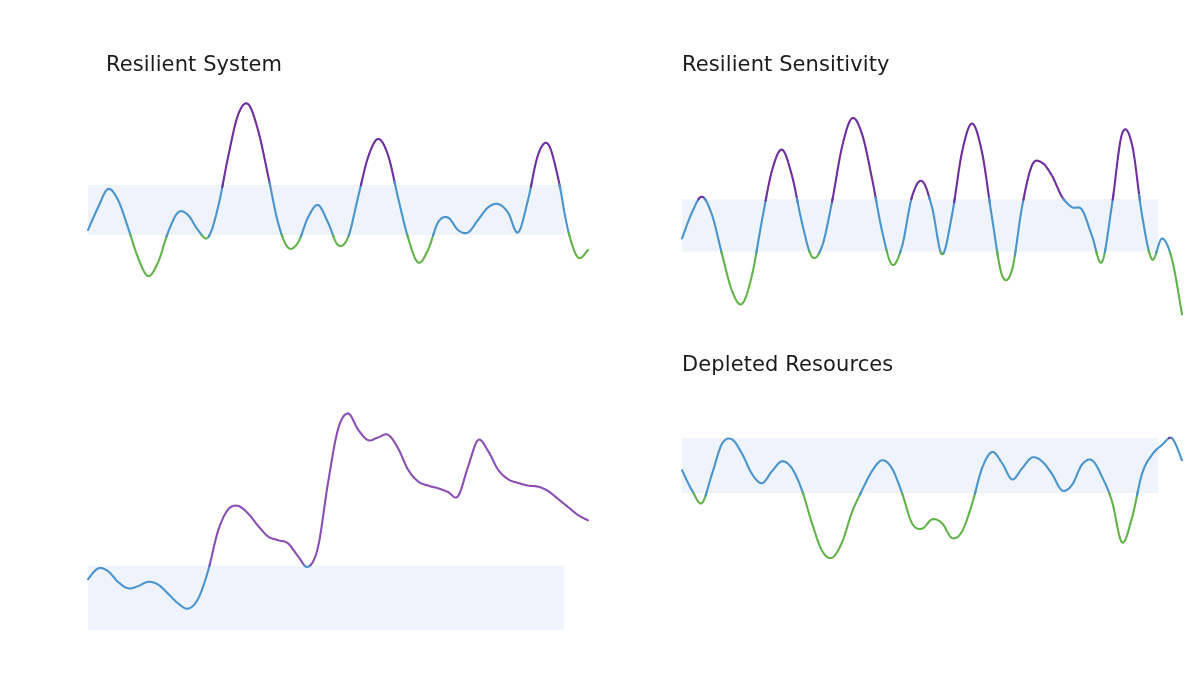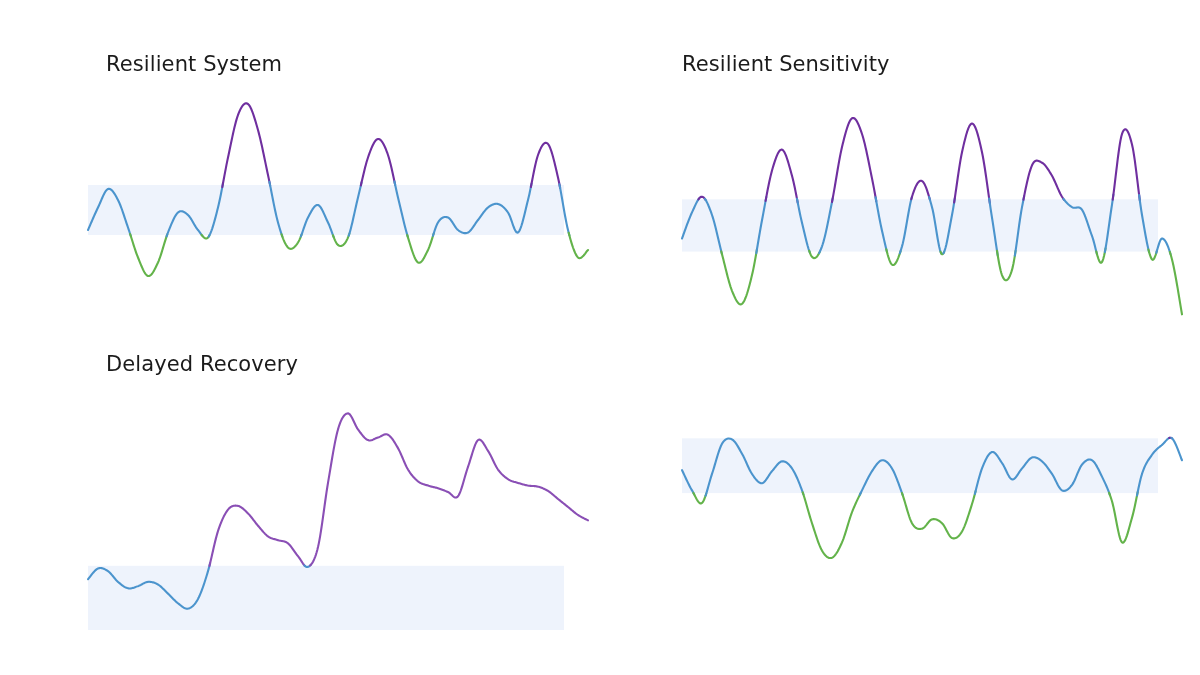--- a/index.html
+++ b/index.html
@@ -85,31 +85,31 @@
         <path class="trace" stroke="#4b94cd" d="M422.86 152.09 L423.57 148.22 L424.29 143.94 L425.00 139.34 L425.71 134.49 L426.43 129.47 L427.14 124.36 L427.86 119.24 L428.57 114.18 L429.29 109.25 L430.00 104.55 L430.71 99.72 L431.43 94.44"></path>
         <path class="trace" stroke="#6f2f9f" d="M430.71 99.72 L431.43 94.44 L432.14 88.83 L432.86 82.97 L433.57 76.99 L434.29 70.96 L435.00 65.01 L435.71 59.24 L436.43 53.74 L437.14 48.62 L437.86 43.98 L438.57 39.92 L439.29 36.55 L440.00 33.98 L440.71 32.09 L441.43 30.69 L442.14 29.77 L442.86 29.31 L443.57 29.27 L444.29 29.63 L445.00 30.38 L445.71 31.49 L446.43 32.94 L447.14 34.70 L447.86 36.75 L448.57 39.08 L449.29 41.64 L450.00 44.43 L450.71 47.68 L451.43 51.59 L452.14 56.05 L452.86 60.97 L453.57 66.27 L454.29 71.84 L455.00 77.59 L455.71 83.43 L456.43 89.26 L457.14 94.99 L457.86 100.52"></path>
         <path class="trace" stroke="#4b94cd" d="M457.14 94.99 L457.86 100.52 L458.57 105.76 L459.29 110.62 L460.00 115.00 L460.71 119.13 L461.43 123.29 L462.14 127.43 L462.86 131.50 L463.57 135.48 L464.29 139.30 L465.00 142.93 L465.71 146.33 L466.43 149.46 L467.14 152.26"></path>
         <path class="trace" stroke="#63b34a" d="M466.43 149.46 L467.14 152.26 L467.86 154.70 L468.57 156.74 L469.29 158.33 L470.00 159.43 L470.71 159.85 L471.43 159.51 L472.14 158.52 L472.86 157.00 L473.57 155.07 L474.29 152.85 L475.00 150.45"></path>
         <path class="trace" stroke="#4b94cd" d="M474.29 152.85 L475.00 150.45 L475.71 147.99 L476.43 145.58 L477.14 143.35 L477.86 141.42 L478.57 139.89 L479.29 138.88 L480.00 138.52 L480.71 138.65 L481.43 139.02 L482.14 139.62 L482.86 140.46 L483.57 141.51 L484.29 142.77 L485.00 144.24 L485.71 145.90 L486.43 147.74 L487.14 149.76 L487.86 151.95 L488.57 154.30"></path>
         <path class="trace" stroke="#63b34a" d="M487.86 151.95 L488.57 154.30 L489.29 156.79 L490.00 159.43 L490.74 162.44 L491.52 165.97 L492.32 169.94 L493.15 174.24 L493.98 178.78 L494.81 183.46 L495.63 188.18 L496.41 192.85 L497.17 197.37 L497.87 201.65 L498.52 205.57 L499.10 209.06 L499.59 212.01 L500.00 214.32"></path>
       </svg>
   </div>
 
   <div class="panel" style="left:0px;top:338px;width:600px;height:337px;">
-    <div class="panel-title" style="left:70px;top:14px;">Delayed Recovery</div>
     <svg class="plot" style="left:52px;top:62px;" width="500" height="230" viewBox="0 0 500 230">
         <rect class="band" x="0" y="165.81395348837208" width="476" height="64.18604651162792" fill="#eef3fc"></rect>
         <path class="trace" stroke="#4b94cd" d="M0.00 179.19 L0.41 178.72 L0.90 178.10 L1.48 177.36 L2.13 176.52 L2.83 175.61 L3.59 174.65 L4.38 173.67 L5.19 172.70 L6.02 171.76 L6.85 170.88 L7.68 170.09 L8.48 169.41 L9.26 168.87 L10.00 168.49 L10.71 168.25 L11.43 168.10 L12.14 168.03 L12.86 168.04 L13.57 168.13 L14.29 168.28 L15.00 168.49 L15.71 168.75 L16.43 169.07 L17.14 169.42 L17.86 169.82 L18.57 170.24 L19.29 170.69 L20.00 171.16 L20.71 171.69 L21.43 172.31 L22.14 173.00 L22.86 173.76 L23.57 174.57 L24.29 175.41 L25.00 176.28 L25.71 177.15 L26.43 178.03 L27.14 178.88 L27.86 179.71 L28.57 180.49 L29.29 181.21 L30.00 181.86 L30.71 182.47 L31.43 183.08 L32.14 183.67 L32.86 184.26 L33.57 184.82 L34.29 185.36 L35.00 185.87 L35.71 186.35 L36.43 186.79 L37.14 187.19 L37.86 187.55 L38.57 187.85 L39.29 188.09 L40.00 188.28 L40.71 188.39 L41.43 188.44 L42.14 188.43 L42.86 188.35 L43.57 188.23 L44.29 188.07 L45.00 187.88 L45.71 187.66 L46.43 187.41 L47.14 187.16 L47.86 186.89 L48.57 186.63 L49.29 186.38 L50.00 186.14 L50.71 185.88 L51.43 185.58 L52.14 185.24 L52.86 184.87 L53.57 184.48 L54.29 184.09 L55.00 183.70 L55.71 183.32 L56.43 182.96 L57.14 182.64 L57.86 182.36 L58.57 182.13 L59.29 181.96 L60.00 181.86 L60.71 181.82 L61.43 181.82 L62.14 181.86 L62.86 181.93 L63.57 182.04 L64.29 182.18 L65.00 182.36 L65.71 182.57 L66.43 182.82 L67.14 183.10 L67.86 183.41 L68.57 183.76 L69.29 184.13 L70.00 184.53 L70.71 184.99 L71.43 185.49 L72.14 186.05 L72.86 186.65 L73.57 187.29 L74.29 187.95 L75.00 188.65 L75.71 189.36 L76.43 190.08 L77.14 190.80 L77.86 191.53 L78.57 192.24 L79.29 192.95 L80.00 193.63 L80.71 194.31 L81.43 195.01 L82.14 195.73 L82.86 196.46 L83.57 197.20 L84.29 197.94 L85.00 198.68 L85.71 199.40 L86.43 200.11 L87.14 200.80 L87.86 201.47 L88.57 202.10 L89.29 202.70 L90.00 203.26 L90.71 203.81 L91.43 204.38 L92.14 204.96 L92.86 205.53 L93.57 206.10 L94.29 206.63 L95.00 207.13 L95.71 207.58 L96.43 207.98 L97.14 208.29 L97.86 208.53 L98.57 208.66 L99.29 208.69 L100.00 208.60 L100.71 208.42 L101.43 208.17 L102.14 207.86 L102.86 207.48 L103.57 207.02 L104.29 206.48 L105.00 205.86 L105.71 205.16 L106.43 204.37 L107.14 203.49 L107.86 202.51 L108.57 201.44 L109.29 200.26 L110.00 198.98 L110.71 197.58 L111.43 196.07 L112.14 194.44 L112.86 192.71 L113.57 190.89 L114.29 188.97 L115.00 186.98 L115.71 184.90 L116.43 182.75 L117.14 180.54 L117.86 178.26 L118.57 175.94 L119.29 173.57 L120.00 171.16 L120.71 168.63 L121.43 165.91 L122.14 163.04"></path>
         <path class="trace" stroke="#8a4fb5" d="M121.43 165.91 L122.14 163.04 L122.86 160.05 L123.57 156.98 L124.29 153.85 L125.00 150.70 L125.71 147.57 L126.43 144.50 L127.14 141.50 L127.86 138.63 L128.57 135.90 L129.29 133.36 L130.00 131.05 L130.71 128.90 L131.43 126.85 L132.14 124.91 L132.86 123.05 L133.57 121.30 L134.29 119.64 L135.00 118.08 L135.71 116.60 L136.43 115.22 L137.14 113.93 L137.86 112.73 L138.57 111.62 L139.29 110.59 L140.00 109.65 L140.71 108.81 L141.43 108.09 L142.14 107.48 L142.86 106.97 L143.57 106.55 L144.29 106.22 L145.00 105.97 L145.71 105.80 L146.43 105.69 L147.14 105.64 L147.86 105.65 L148.57 105.70 L149.29 105.79 L150.00 105.91 L150.71 106.08 L151.43 106.35 L152.14 106.68 L152.86 107.09 L153.57 107.56 L154.29 108.08 L155.00 108.65 L155.71 109.26 L156.43 109.91 L157.14 110.58 L157.86 111.27 L158.57 111.97 L159.29 112.69 L160.00 113.40 L160.71 114.13 L161.43 114.91 L162.14 115.74 L162.86 116.61 L163.57 117.50 L164.29 118.42 L165.00 119.35 L165.71 120.28 L166.43 121.23 L167.14 122.16 L167.86 123.08 L168.57 123.98 L169.29 124.86 L170.00 125.70 L170.71 126.53 L171.43 127.37 L172.14 128.22 L172.86 129.07 L173.57 129.92 L174.29 130.76 L175.00 131.58 L175.71 132.38 L176.43 133.15 L177.14 133.89 L177.86 134.59 L178.57 135.25 L179.29 135.85 L180.00 136.40 L180.71 136.88 L181.43 137.30 L182.14 137.67 L182.86 137.99 L183.57 138.27 L184.29 138.51 L185.00 138.74 L185.71 138.94 L186.43 139.13 L187.14 139.31 L187.86 139.50 L188.57 139.69 L189.29 139.91 L190.00 140.14 L190.71 140.36 L191.43 140.54 L192.14 140.69 L192.86 140.81 L193.57 140.93 L194.29 141.05 L195.00 141.18 L195.71 141.33 L196.43 141.51 L197.14 141.75 L197.86 142.03 L198.57 142.39 L199.29 142.82 L200.00 143.35 L200.71 143.97 L201.43 144.70 L202.14 145.50 L202.86 146.38 L203.57 147.31 L204.29 148.29 L205.00 149.30 L205.71 150.33 L206.43 151.36 L207.14 152.39 L207.86 153.40 L208.57 154.38 L209.29 155.31 L210.00 156.19 L210.71 157.09 L211.43 158.09 L212.14 159.17 L212.86 160.29 L213.57 161.41 L214.29 162.52 L215.00 163.57 L215.71 164.54 L216.43 165.40 L217.14 166.11"></path>
         <path class="trace" stroke="#4b94cd" d="M216.43 165.40 L217.14 166.11 L217.86 166.65 L218.57 166.97 L219.29 167.06 L220.00 166.88 L220.71 166.51 L221.43 166.04 L222.14 165.46 L222.86 164.75"></path>
         <path class="trace" stroke="#8a4fb5" d="M222.14 165.46 L222.86 164.75 L223.57 163.89 L224.29 162.87 L225.00 161.67 L225.71 160.28 L226.43 158.69 L227.14 156.87 L227.86 154.82 L228.57 152.52 L229.29 149.95 L230.00 147.09 L230.71 143.85 L231.43 140.16 L232.14 136.08 L232.86 131.68 L233.57 127.01 L234.29 122.13 L235.00 117.11 L235.71 112.00 L236.43 106.86 L237.14 101.76 L237.86 96.75 L238.57 91.90 L239.29 87.27 L240.00 82.91 L240.71 78.67 L241.43 74.38 L242.14 70.06 L242.86 65.75 L243.57 61.48 L244.29 57.27 L245.00 53.15 L245.71 49.16 L246.43 45.32 L247.14 41.66 L247.86 38.21 L248.57 35.00 L249.29 32.06 L250.00 29.42 L250.71 27.04 L251.43 24.88 L252.14 22.92 L252.86 21.17 L253.57 19.61 L254.29 18.24 L255.00 17.05 L255.71 16.04 L256.43 15.20 L257.14 14.53 L257.86 14.01 L258.57 13.65 L259.29 13.44 L260.00 13.37 L260.71 13.54 L261.43 14.03 L262.14 14.78 L262.86 15.77 L263.57 16.95 L264.29 18.28 L265.00 19.72 L265.71 21.23 L266.43 22.77 L267.14 24.29 L267.86 25.75 L268.57 27.13 L269.29 28.36 L270.00 29.42 L270.71 30.38 L271.43 31.34 L272.14 32.31 L272.86 33.25 L273.57 34.18 L274.29 35.08 L275.00 35.94 L275.71 36.75 L276.43 37.50 L277.14 38.19 L277.86 38.80 L278.57 39.34 L279.29 39.78 L280.00 40.12 L280.71 40.34 L281.43 40.44 L282.14 40.43 L282.86 40.33 L283.57 40.15 L284.29 39.91 L285.00 39.61 L285.71 39.29 L286.43 38.95 L287.14 38.60 L287.86 38.26 L288.57 37.94 L289.29 37.66 L290.00 37.44 L290.71 37.21 L291.43 36.92 L292.14 36.58 L292.86 36.21 L293.57 35.83 L294.29 35.45 L295.00 35.10 L295.71 34.79 L296.43 34.54 L297.14 34.36 L297.86 34.28 L298.57 34.31 L299.29 34.46 L300.00 34.77 L300.71 35.21 L301.43 35.77 L302.14 36.43 L302.86 37.18 L303.57 38.03 L304.29 38.95 L305.00 39.95 L305.71 41.01 L306.43 42.11 L307.14 43.27 L307.86 44.45 L308.57 45.67 L309.29 46.90 L310.00 48.14 L310.71 49.44 L311.43 50.86 L312.14 52.37 L312.86 53.95 L313.57 55.58 L314.29 57.25 L315.00 58.94 L315.71 60.62 L316.43 62.28 L317.14 63.89 L317.86 65.44 L318.57 66.91 L319.29 68.28 L320.00 69.53 L320.71 70.69 L321.43 71.79 L322.14 72.83 L322.86 73.82 L323.57 74.76 L324.29 75.64 L325.00 76.49 L325.71 77.29 L326.43 78.05 L327.14 78.77 L327.86 79.45 L328.57 80.10 L329.29 80.72 L330.00 81.30 L330.71 81.84 L331.43 82.32 L332.14 82.74 L332.86 83.12 L333.57 83.45 L334.29 83.74 L335.00 84.01 L335.71 84.25 L336.43 84.48 L337.14 84.69 L337.86 84.91 L338.57 85.12 L339.29 85.34 L340.00 85.58 L340.71 85.82 L341.43 86.04 L342.14 86.24 L342.86 86.43 L343.57 86.61 L344.29 86.78 L345.00 86.95 L345.71 87.12 L346.43 87.29 L347.14 87.46 L347.86 87.64 L348.57 87.83 L349.29 88.04 L350.00 88.26 L350.71 88.49 L351.43 88.73 L352.14 88.98 L352.86 89.23 L353.57 89.49 L354.29 89.76 L355.00 90.03 L355.71 90.30 L356.43 90.58 L357.14 90.86 L357.86 91.14 L358.57 91.43 L359.29 91.71 L360.00 92.00 L360.71 92.37 L361.43 92.88 L362.14 93.49 L362.86 94.17 L363.57 94.87 L364.29 95.56 L365.00 96.21 L365.71 96.77 L366.43 97.22 L367.14 97.50 L367.86 97.58 L368.57 97.43 L369.29 97.01 L370.00 96.28 L370.71 95.21 L371.43 93.82 L372.14 92.16 L372.86 90.25 L373.57 88.15 L374.29 85.89 L375.00 83.51 L375.71 81.05 L376.43 78.55 L377.14 76.05 L377.86 73.60 L378.57 71.22 L379.29 68.96 L380.00 66.86 L380.71 64.78 L381.43 62.57 L382.14 60.28 L382.86 57.93 L383.57 55.58 L384.29 53.25 L385.00 50.98 L385.71 48.82 L386.43 46.80 L387.14 44.95 L387.86 43.32 L388.57 41.95 L389.29 40.87 L390.00 40.12 L390.71 39.71 L391.43 39.61 L392.14 39.79 L392.86 40.21 L393.57 40.84 L394.29 41.66 L395.00 42.62 L395.71 43.70 L396.43 44.87 L397.14 46.08 L397.86 47.32 L398.57 48.54 L399.29 49.71 L400.00 50.81 L400.71 51.93 L401.43 53.15 L402.14 54.46 L402.86 55.84 L403.57 57.28 L404.29 58.75 L405.00 60.24 L405.71 61.73 L406.43 63.19 L407.14 64.61 L407.86 65.98 L408.57 67.27 L409.29 68.46 L410.00 69.53 L410.71 70.52 L411.43 71.44 L412.14 72.31 L412.86 73.12 L413.57 73.89 L414.29 74.61 L415.00 75.28 L415.71 75.93 L416.43 76.53 L417.14 77.11 L417.86 77.65 L418.57 78.18 L419.29 78.68 L420.00 79.16 L420.71 79.61 L421.43 80.02 L422.14 80.37 L422.86 80.69 L423.57 80.98 L424.29 81.24 L425.00 81.47 L425.71 81.69 L426.43 81.89 L427.14 82.09 L427.86 82.28 L428.57 82.48 L429.29 82.69 L430.00 82.91 L430.71 83.13 L431.43 83.36 L432.14 83.58 L432.86 83.80 L433.57 84.01 L434.29 84.21 L435.00 84.41 L435.71 84.60 L436.43 84.79 L437.14 84.97 L437.86 85.13 L438.57 85.29 L439.29 85.44 L440.00 85.58 L440.71 85.70 L441.43 85.79 L442.14 85.86 L442.86 85.91 L443.57 85.95 L444.29 85.98 L445.00 86.02 L445.71 86.05 L446.43 86.10 L447.14 86.16 L447.86 86.24 L448.57 86.34 L449.29 86.48 L450.00 86.65 L450.71 86.85 L451.43 87.06 L452.14 87.29 L452.86 87.53 L453.57 87.79 L454.29 88.06 L455.00 88.36 L455.71 88.67 L456.43 88.99 L457.14 89.34 L457.86 89.71 L458.57 90.09 L459.29 90.50 L460.00 90.93 L460.71 91.39 L461.43 91.88 L462.14 92.40 L462.86 92.95 L463.57 93.52 L464.29 94.11 L465.00 94.71 L465.71 95.32 L466.43 95.93 L467.14 96.55 L467.86 97.17 L468.57 97.77 L469.29 98.37 L470.00 98.95 L470.71 99.53 L471.43 100.10 L472.14 100.67 L472.86 101.25 L473.57 101.82 L474.29 102.39 L475.00 102.97 L475.71 103.54 L476.43 104.11 L477.14 104.68 L477.86 105.26 L478.57 105.83 L479.29 106.40 L480.00 106.98 L480.71 107.56 L481.43 108.15 L482.14 108.74 L482.86 109.35 L483.57 109.95 L484.29 110.56 L485.00 111.16 L485.71 111.75 L486.43 112.33 L487.14 112.90 L487.86 113.46 L488.57 113.99 L489.29 114.51 L490.00 115.00 L490.74 115.48 L491.52 115.95 L492.32 116.42 L493.15 116.88 L493.98 117.33 L494.81 117.76 L495.63 118.18 L496.41 118.57 L497.17 118.94 L497.87 119.29 L498.52 119.60 L499.10 119.89 L499.59 120.14 L500.00 120.35"></path>
       </svg>
   </div>
 
   <div class="panel" style="left:600px;top:338px;width:600px;height:337px;">
+    <div class="panel-title" style="left:46px;top:14px;">Depleted Resources</div>
     <svg class="plot" style="left:46px;top:62px;" width="500" height="230" viewBox="0 0 500 230">
         <rect class="band" x="0" y="38.33333333333334" width="476" height="54.76190476190476" fill="#eef3fc"></rect>
         <path class="trace" stroke="#4b94cd" d="M0.00 70.10 L0.41 70.94 L0.90 71.99 L1.48 73.24 L2.13 74.63 L2.83 76.15 L3.59 77.76 L4.38 79.44 L5.19 81.15 L6.02 82.86 L6.85 84.54 L7.68 86.16 L8.48 87.69 L9.26 89.10 L10.00 90.36 L10.71 91.59 L11.43 92.92 L12.14 94.31"></path>
         <path class="trace" stroke="#63b34a" d="M11.43 92.92 L12.14 94.31 L12.86 95.73 L13.57 97.13 L14.29 98.48 L15.00 99.74 L15.71 100.87 L16.43 101.84 L17.14 102.61 L17.86 103.14 L18.57 103.40 L19.29 103.35 L20.00 102.95 L20.71 102.16 L21.43 101.00 L22.14 99.51 L22.86 97.73 L23.57 95.70 L24.29 93.48"></path>
         <path class="trace" stroke="#4b94cd" d="M23.57 95.70 L24.29 93.48 L25.00 91.11 L25.71 88.63 L26.43 86.08 L27.14 83.51 L27.86 80.97 L28.57 78.50 L29.29 76.13 L30.00 73.93 L30.71 71.75 L31.43 69.46 L32.14 67.08 L32.86 64.65 L33.57 62.20 L34.29 59.75 L35.00 57.33 L35.71 54.97 L36.43 52.71 L37.14 50.57 L37.86 48.58 L38.57 46.77 L39.29 45.17 L40.00 43.81 L40.71 42.66 L41.43 41.67 L42.14 40.83 L42.86 40.14 L43.57 39.58 L44.29 39.15 L45.00 38.85 L45.71 38.65 L46.43 38.56 L47.14 38.57 L47.86 38.67 L48.57 38.85 L49.29 39.11 L50.00 39.43 L50.71 39.86 L51.43 40.43 L52.14 41.14 L52.86 41.96 L53.57 42.89 L54.29 43.91 L55.00 45.01 L55.71 46.17 L56.43 47.37 L57.14 48.62 L57.86 49.88 L58.57 51.15 L59.29 52.42 L60.00 53.67 L60.71 54.95 L61.43 56.34 L62.14 57.81 L62.86 59.34 L63.57 60.91 L64.29 62.50 L65.00 64.11 L65.71 65.70 L66.43 67.25 L67.14 68.76 L67.86 70.20 L68.57 71.56 L69.29 72.80 L70.00 73.93 L70.71 74.98 L71.43 76.02 L72.14 77.03 L72.86 78.01 L73.57 78.94 L74.29 79.81 L75.00 80.60 L75.71 81.32 L76.43 81.94 L77.14 82.45 L77.86 82.85 L78.57 83.12 L79.29 83.26 L80.00 83.24 L80.71 83.03 L81.43 82.62 L82.14 82.03 L82.86 81.29 L83.57 80.42 L84.29 79.45 L85.00 78.41 L85.71 77.32 L86.43 76.21 L87.14 75.10 L87.86 74.01 L88.57 72.98 L89.29 72.03 L90.00 71.19 L90.71 70.38 L91.43 69.52 L92.14 68.63 L92.86 67.72 L93.57 66.81 L94.29 65.92 L95.00 65.06 L95.71 64.26 L96.43 63.51 L97.14 62.85 L97.86 62.28 L98.57 61.83 L99.29 61.51 L100.00 61.33 L100.71 61.28 L101.43 61.33 L102.14 61.47 L102.86 61.70 L103.57 62.02 L104.29 62.42 L105.00 62.91 L105.71 63.48 L106.43 64.12 L107.14 64.85 L107.86 65.64 L108.57 66.51 L109.29 67.45 L110.00 68.45 L110.71 69.54 L111.43 70.71 L112.14 71.97 L112.86 73.31 L113.57 74.74 L114.29 76.23 L115.00 77.80 L115.71 79.43 L116.43 81.12 L117.14 82.87 L117.86 84.67 L118.57 86.52 L119.29 88.42 L120.00 90.36 L120.71 92.38 L121.43 94.52"></path>
         <path class="trace" stroke="#63b34a" d="M120.71 92.38 L121.43 94.52 L122.14 96.77 L122.86 99.11 L123.57 101.51 L124.29 103.96 L125.00 106.44 L125.71 108.94 L126.43 111.43 L127.14 113.91 L127.86 116.34 L128.57 118.71 L129.29 121.01 L130.00 123.21 L130.71 125.39 L131.43 127.59 L132.14 129.81 L132.86 132.03 L133.57 134.23 L134.29 136.40 L135.00 138.51 L135.71 140.57 L136.43 142.54 L137.14 144.41 L137.86 146.17 L138.57 147.79 L139.29 149.28 L140.00 150.60 L140.71 151.78 L141.43 152.87 L142.14 153.87 L142.86 154.76 L143.57 155.55 L144.29 156.24 L145.00 156.82 L145.71 157.30 L146.43 157.66 L147.14 157.91 L147.86 158.04 L148.57 158.05 L149.29 157.95 L150.00 157.71 L150.71 157.35 L151.43 156.83 L152.14 156.18 L152.86 155.40 L153.57 154.50 L154.29 153.49 L155.00 152.37 L155.71 151.17 L156.43 149.87 L157.14 148.49 L157.86 147.05 L158.57 145.54 L159.29 143.98 L160.00 142.38 L160.71 140.67 L161.43 138.78 L162.14 136.76 L162.86 134.61 L163.57 132.38 L164.29 130.08 L165.00 127.73 L165.71 125.37 L166.43 123.02 L167.14 120.70 L167.86 118.44 L168.57 116.26 L169.29 114.20 L170.00 112.26 L170.71 110.44 L171.43 108.68 L172.14 106.98 L172.86 105.32 L173.57 103.72 L174.29 102.16 L175.00 100.63 L175.71 99.12 L176.43 97.64 L177.14 96.18 L177.86 94.72 L178.57 93.27"></path>
         <path class="trace" stroke="#4b94cd" d="M177.86 94.72 L178.57 93.27 L179.29 91.82 L180.00 90.36 L180.71 88.88 L181.43 87.40 L182.14 85.92 L182.86 84.44 L183.57 82.97 L184.29 81.52 L185.00 80.09 L185.71 78.69 L186.43 77.32 L187.14 75.99 L187.86 74.70 L188.57 73.47 L189.29 72.30 L190.00 71.19 L190.71 70.11 L191.43 69.03 L192.14 67.95 L192.86 66.90 L193.57 65.89 L194.29 64.92 L195.00 64.00 L195.71 63.16 L196.43 62.40 L197.14 61.73 L197.86 61.17 L198.57 60.73 L199.29 60.41 L200.00 60.24 L200.71 60.20 L201.43 60.26 L202.14 60.43 L202.86 60.71 L203.57 61.08 L204.29 61.56 L205.00 62.12 L205.71 62.78 L206.43 63.52 L207.14 64.35 L207.86 65.26 L208.57 66.25 L209.29 67.31 L210.00 68.45 L210.71 69.69 L211.43 71.06 L212.14 72.55 L212.86 74.14 L213.57 75.82 L214.29 77.58 L215.00 79.40 L215.71 81.29 L216.43 83.22 L217.14 85.18 L217.86 87.16 L218.57 89.14 L219.29 91.13 L220.00 93.10 L220.71 95.14"></path>
         <path class="trace" stroke="#63b34a" d="M220.00 93.10 L220.71 95.14 L221.43 97.33 L222.14 99.63 L222.86 102.02 L223.57 104.46 L224.29 106.91 L225.00 109.35 L225.71 111.74 L226.43 114.05 L227.14 116.25 L227.86 118.29 L228.57 120.16 L229.29 121.81 L230.00 123.21 L230.71 124.40 L231.43 125.42 L232.14 126.28 L232.86 127.01 L233.57 127.59 L234.29 128.06 L235.00 128.42 L235.71 128.67 L236.43 128.84 L237.14 128.92 L237.86 128.94 L238.57 128.90 L239.29 128.81 L240.00 128.69 L240.71 128.45 L241.43 128.02 L242.14 127.44 L242.86 126.73 L243.57 125.92 L244.29 125.05 L245.00 124.14 L245.71 123.23 L246.43 122.34 L247.14 121.51 L247.86 120.77 L248.57 120.15 L249.29 119.68 L250.00 119.38 L250.71 119.22 L251.43 119.14 L252.14 119.14 L252.86 119.20 L253.57 119.33 L254.29 119.53 L255.00 119.79 L255.71 120.12 L256.43 120.50 L257.14 120.94 L257.86 121.43 L258.57 121.98 L259.29 122.57 L260.00 123.21 L260.71 123.98 L261.43 124.94 L262.14 126.04 L262.86 127.26 L263.57 128.56 L264.29 129.91 L265.00 131.26 L265.71 132.58 L266.43 133.85 L267.14 135.01 L267.86 136.05 L268.57 136.91 L269.29 137.58 L270.00 138.00 L270.71 138.24 L271.43 138.36 L272.14 138.38 L272.86 138.29 L273.57 138.08 L274.29 137.77 L275.00 137.35 L275.71 136.82 L276.43 136.19 L277.14 135.45 L277.86 134.60 L278.57 133.65 L279.29 132.59 L280.00 131.43 L280.71 130.13 L281.43 128.68 L282.14 127.09 L282.86 125.36 L283.57 123.52 L284.29 121.58 L285.00 119.55 L285.71 117.45 L286.43 115.29 L287.14 113.08 L287.86 110.83 L288.57 108.57 L289.29 106.31 L290.00 104.05 L290.71 101.71 L291.43 99.23 L292.14 96.62 L292.86 93.92 L293.57 91.16"></path>
         <path class="trace" stroke="#4b94cd" d="M292.86 93.92 L293.57 91.16 L294.29 88.36 L295.00 85.57 L295.71 82.80 L296.43 80.09 L297.14 77.46 L297.86 74.96 L298.57 72.60 L299.29 70.42 L300.00 68.45 L300.71 66.62 L301.43 64.86 L302.14 63.17 L302.86 61.56 L303.57 60.05 L304.29 58.63 L305.00 57.33 L305.71 56.14 L306.43 55.08 L307.14 54.16 L307.86 53.39 L308.57 52.77 L309.29 52.31 L310.00 52.02 L310.71 51.95 L311.43 52.10 L312.14 52.46 L312.86 53.00 L313.57 53.69 L314.29 54.51 L315.00 55.45 L315.71 56.46 L316.43 57.54 L317.14 58.65 L317.86 59.77 L318.57 60.88 L319.29 61.96 L320.00 62.98 L320.71 64.05 L321.43 65.28 L322.14 66.63 L322.86 68.07 L323.57 69.56 L324.29 71.07 L325.00 72.56 L325.71 73.99 L326.43 75.33 L327.14 76.55 L327.86 77.60 L328.57 78.45 L329.29 79.06 L330.00 79.40 L330.71 79.47 L331.43 79.28 L332.14 78.87 L332.86 78.27 L333.57 77.51 L334.29 76.63 L335.00 75.64 L335.71 74.58 L336.43 73.49 L337.14 72.38 L337.86 71.29 L338.57 70.26 L339.29 69.30 L340.00 68.45 L340.71 67.64 L341.43 66.76 L342.14 65.84 L342.86 64.89 L343.57 63.93 L344.29 62.98 L345.00 62.05 L345.71 61.16 L346.43 60.32 L347.14 59.55 L347.86 58.87 L348.57 58.29 L349.29 57.83 L350.00 57.50 L350.71 57.30 L351.43 57.20 L352.14 57.19 L352.86 57.26 L353.57 57.42 L354.29 57.65 L355.00 57.94 L355.71 58.30 L356.43 58.71 L357.14 59.17 L357.86 59.67 L358.57 60.20 L359.29 60.75 L360.00 61.33 L360.71 61.95 L361.43 62.64 L362.14 63.38 L362.86 64.18 L363.57 65.03 L364.29 65.92 L365.00 66.84 L365.71 67.80 L366.43 68.79 L367.14 69.80 L367.86 70.82 L368.57 71.85 L369.29 72.89 L370.00 73.93 L370.71 75.04 L371.43 76.27 L372.14 77.59 L372.86 78.98 L373.57 80.41 L374.29 81.85 L375.00 83.27 L375.71 84.65 L376.43 85.95 L377.14 87.15 L377.86 88.22 L378.57 89.13 L379.29 89.85 L380.00 90.36 L380.71 90.68 L381.43 90.85 L382.14 90.90 L382.86 90.82 L383.57 90.62 L384.29 90.32 L385.00 89.91 L385.71 89.41 L386.43 88.83 L387.14 88.16 L387.86 87.43 L388.57 86.63 L389.29 85.78 L390.00 84.88 L390.71 83.85 L391.43 82.62 L392.14 81.23 L392.86 79.71 L393.57 78.08 L394.29 76.40 L395.00 74.68 L395.71 72.97 L396.43 71.29 L397.14 69.68 L397.86 68.18 L398.57 66.81 L399.29 65.61 L400.00 64.62 L400.71 63.77 L401.43 62.98 L402.14 62.25 L402.86 61.60 L403.57 61.03 L404.29 60.54 L405.00 60.14 L405.71 59.83 L406.43 59.62 L407.14 59.51 L407.86 59.51 L408.57 59.63 L409.29 59.87 L410.00 60.24 L410.71 60.75 L411.43 61.42 L412.14 62.23 L412.86 63.18 L413.57 64.23 L414.29 65.39 L415.00 66.64 L415.71 67.96 L416.43 69.34 L417.14 70.77 L417.86 72.23 L418.57 73.71 L419.29 75.19 L420.00 76.67 L420.71 78.14 L421.43 79.61 L422.14 81.11 L422.86 82.63 L423.57 84.19 L424.29 85.79 L425.00 87.45 L425.71 89.17 L426.43 90.96 L427.14 92.83 L427.86 94.79"></path>
         <path class="trace" stroke="#63b34a" d="M427.14 92.83 L427.86 94.79 L428.57 96.86 L429.29 99.02 L430.00 101.31 L430.71 103.89 L431.43 106.89 L432.14 110.21 L432.86 113.76 L433.57 117.46 L434.29 121.21 L435.00 124.93 L435.71 128.51 L436.43 131.89 L437.14 134.96 L437.86 137.63 L438.57 139.82 L439.29 141.43 L440.00 142.38 L440.71 142.69 L441.43 142.48 L442.14 141.79 L442.86 140.69 L443.57 139.22 L444.29 137.42 L445.00 135.36 L445.71 133.09 L446.43 130.65 L447.14 128.09 L447.86 125.47 L448.57 122.84 L449.29 120.24 L450.00 117.74 L450.71 115.14 L451.43 112.27 L452.14 109.17 L452.86 105.90 L453.57 102.50 L454.29 99.01 L455.00 95.49 L455.71 91.99"></path>

